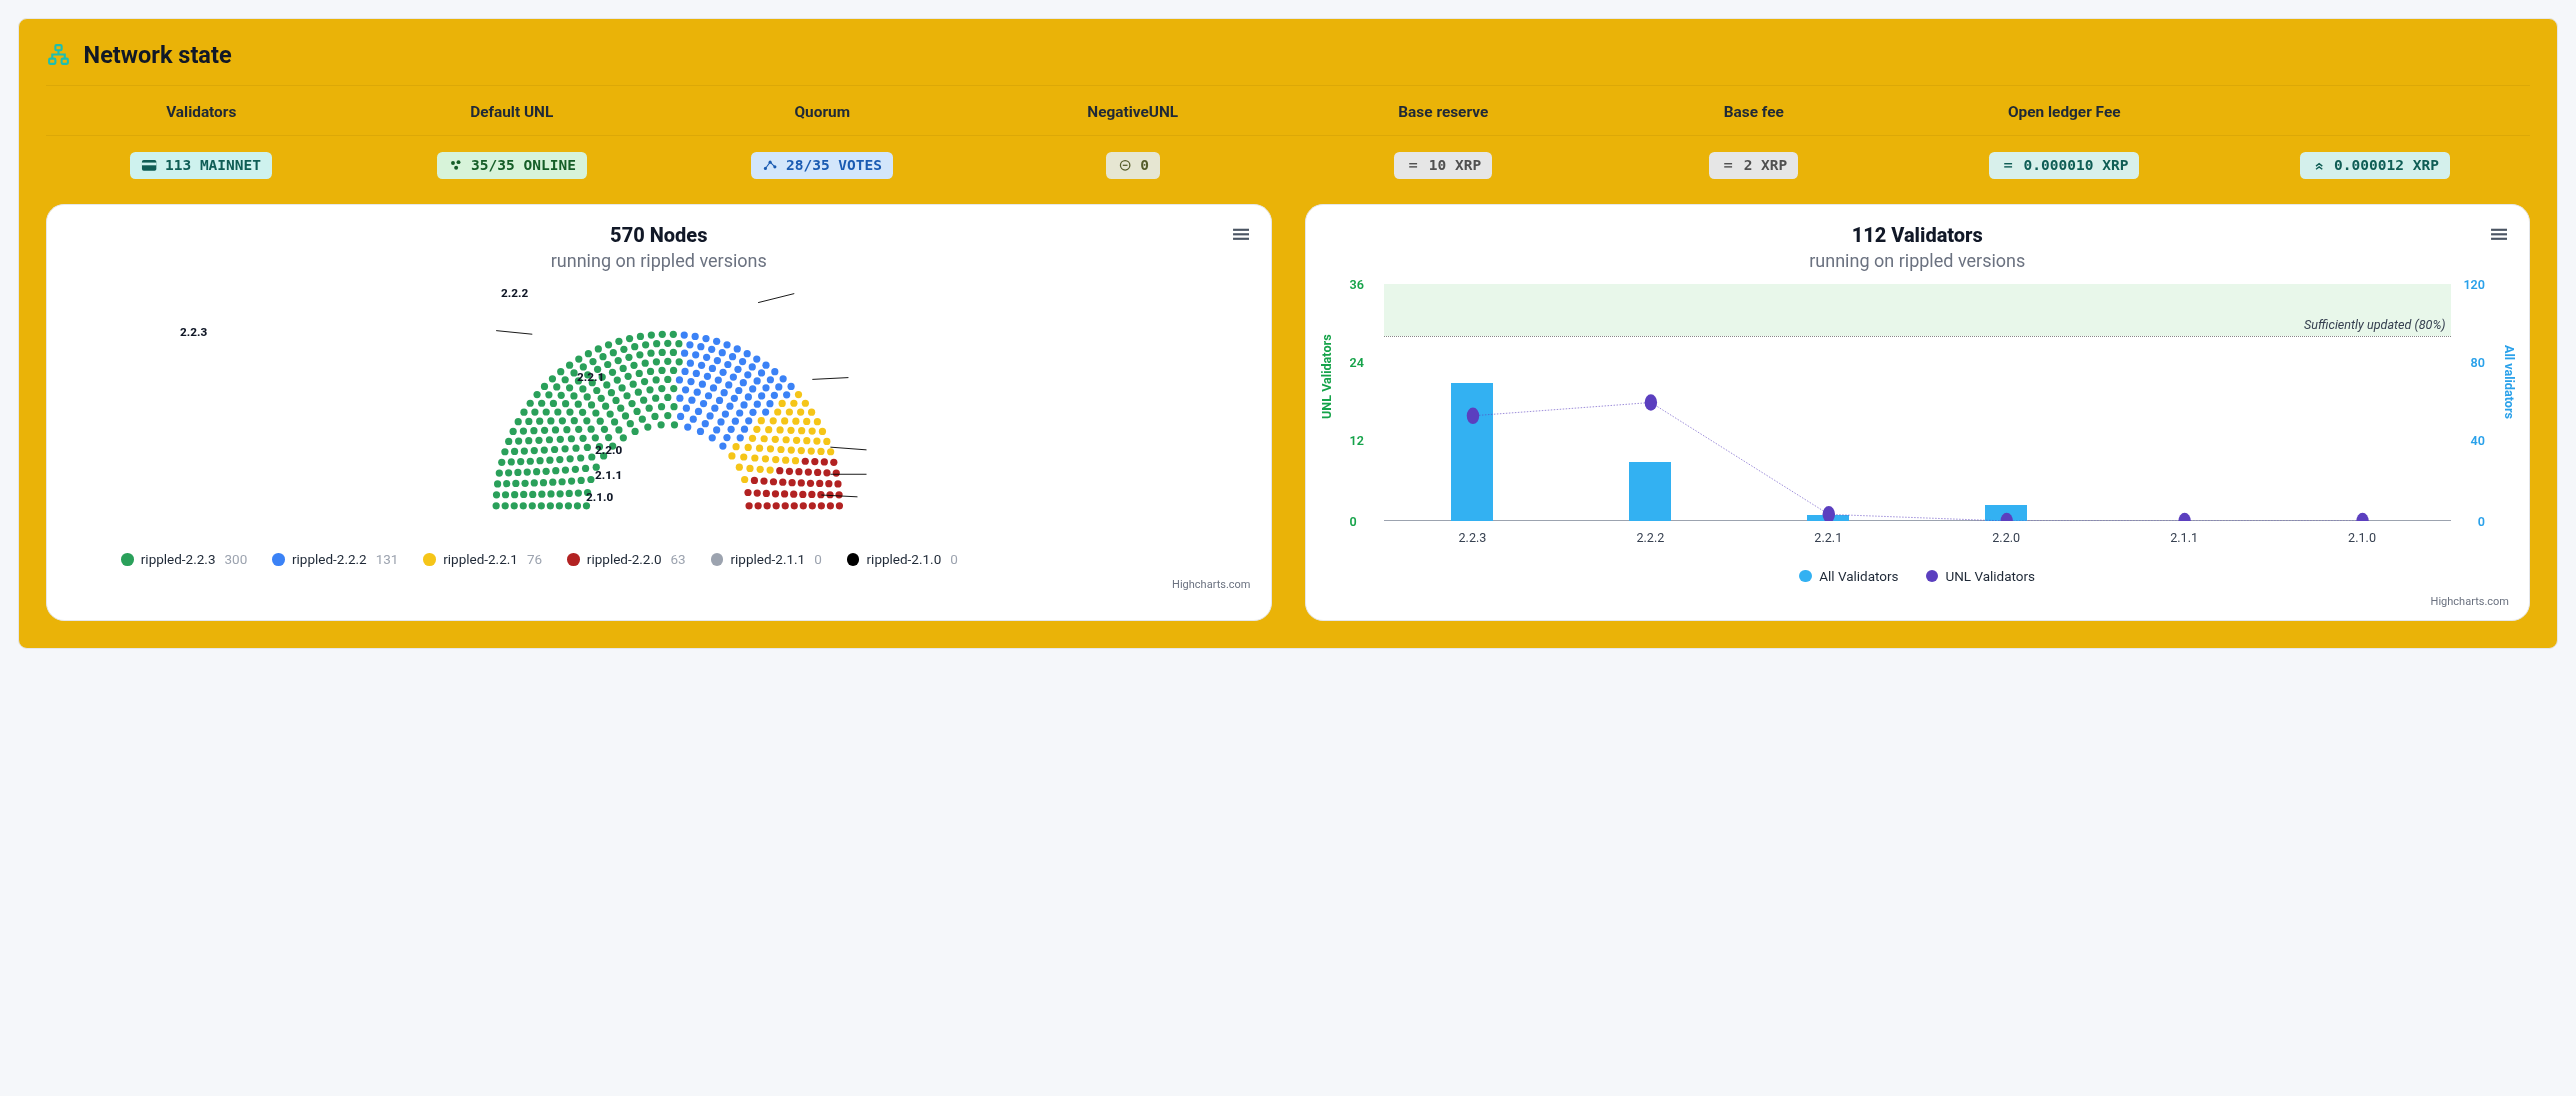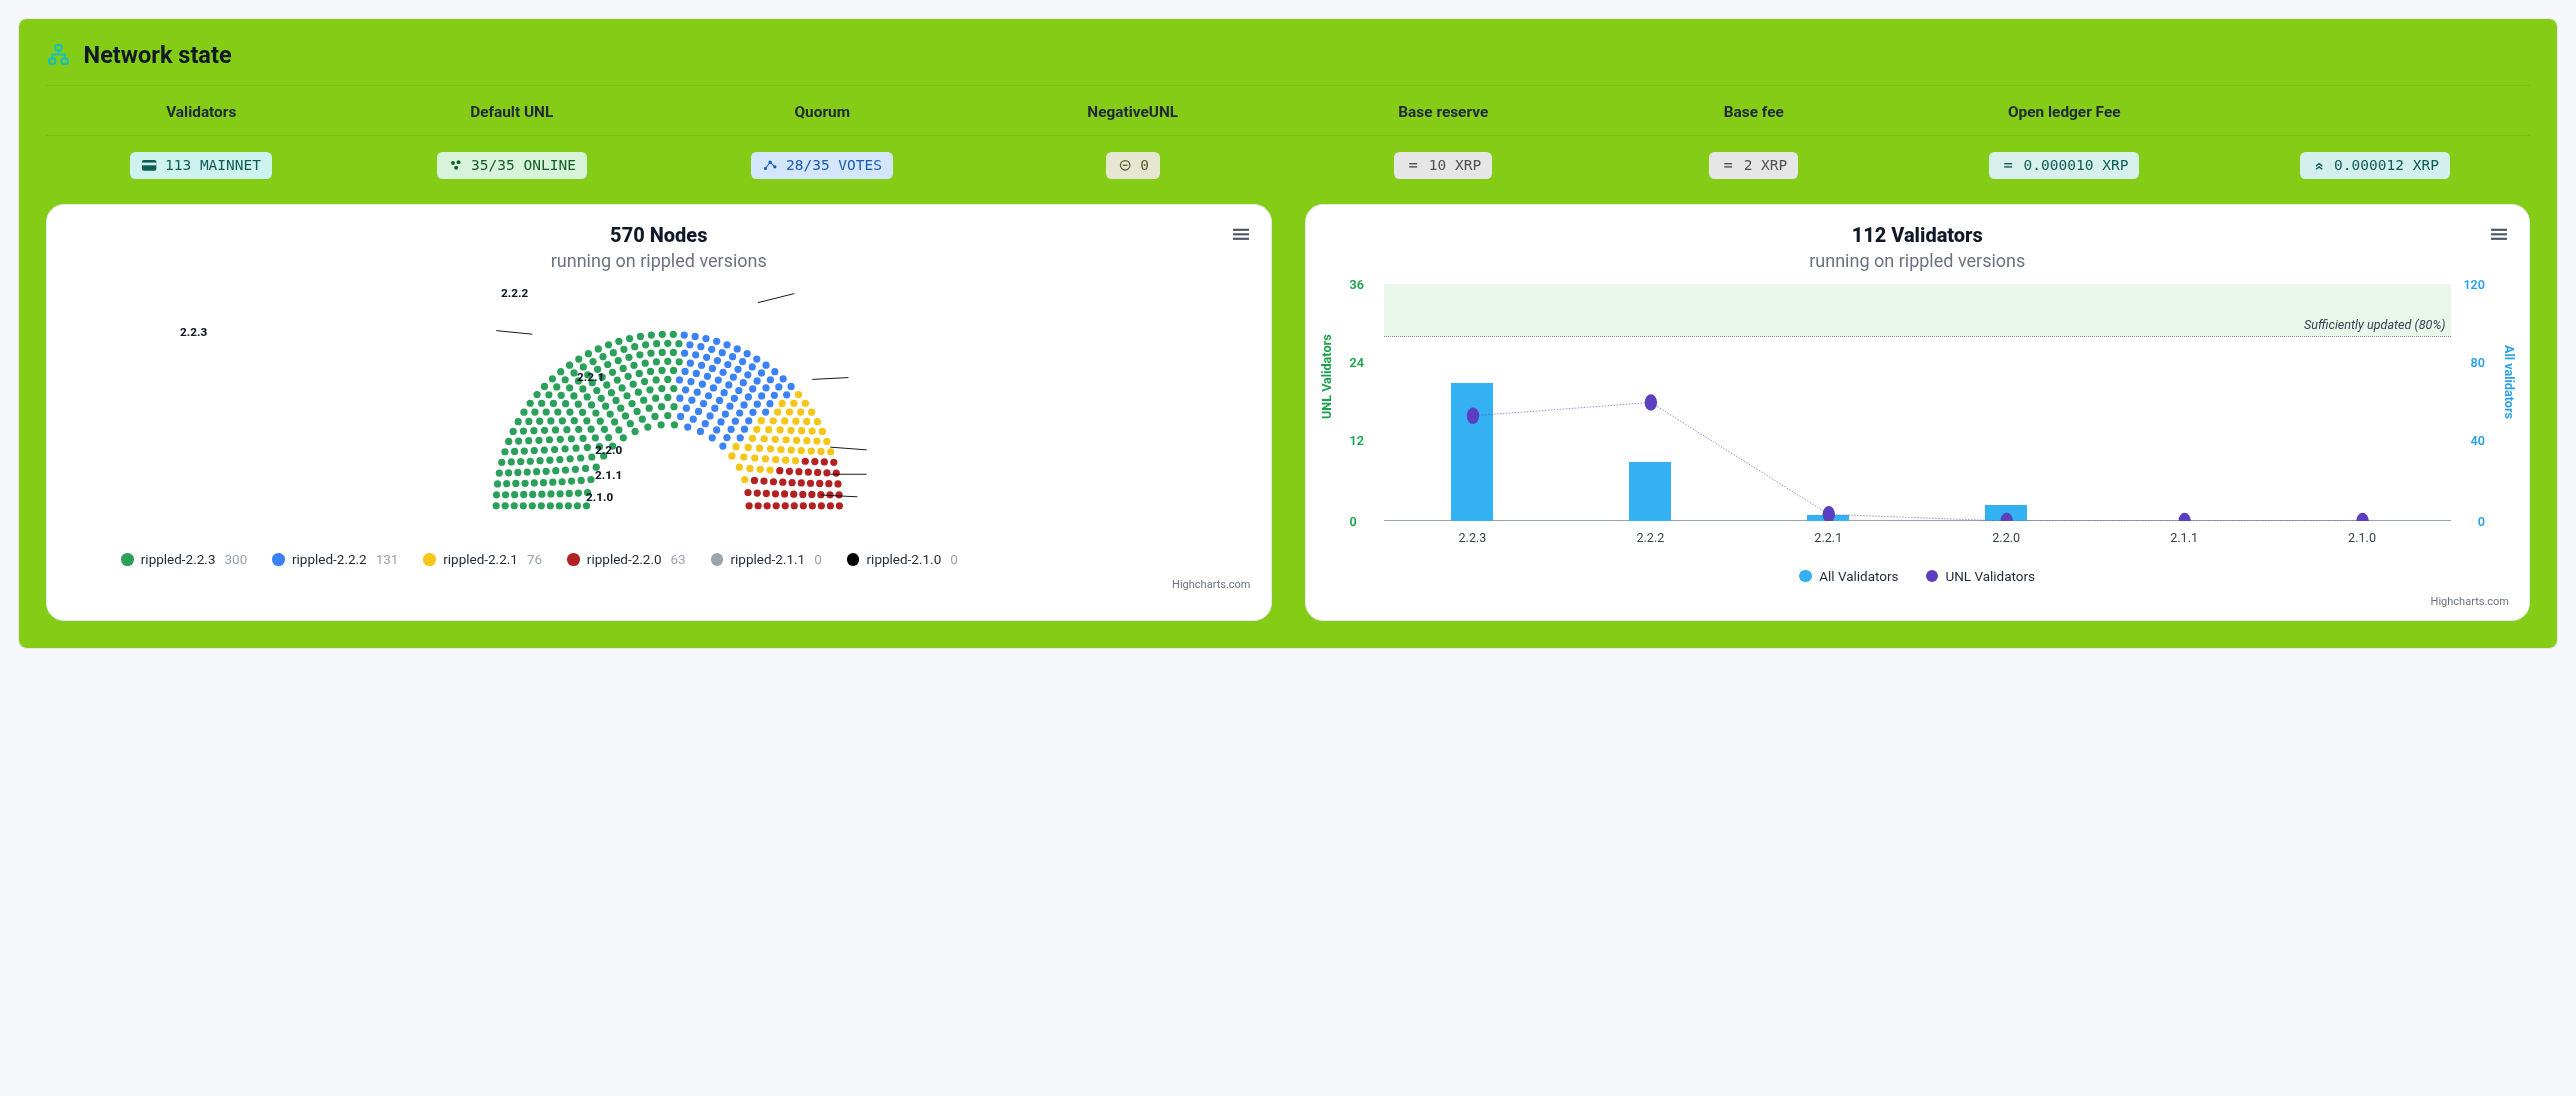--- a/index.html
+++ b/index.html
@@ -3,21 +3,21 @@
 <meta charset="utf-8">
 <style>
   * { box-sizing: border-box; margin: 0; padding: 0; }
   body {
     font-family: -apple-system, BlinkMacSystemFont, "Segoe UI", Roboto, sans-serif;
     background: #f5f7fa;
     padding: 18px;
     color: #1f2937;
   }
   .card {
-    background: #84cc16;
+    background: #eab308;
     border: 0.9px solid #e5e7eb;
     border-radius: 9px;
     padding: 22px 27px 27px;
     max-width: 2576px;
     margin: 0 auto;
   }
   .header {
     display: flex;
     align-items: center;
     gap: 12.6px;
@@ -46,21 +46,21 @@
     grid-template-columns: repeat(8, 1fr);
     padding: 16.3px 0 25px;
   }
   .badge-cell { text-align: center; }
   .badge {
     display: inline-flex;
     align-items: center;
     gap: 7.2px;
     font-family: ui-monospace, "SFMono-Regular", Menlo, monospace;
     font-size: 14.5px;
-    font-weight: 400;
+    font-weight: 700;
     padding: 5.4px 11px;
     border-radius: 5.4px;
   }
   .b-teal   { background: #cef2ee; color: #0f5d55; }
   .b-green  { background: #d7f3d9; color: #155d27; }
   .b-blue   { background: #d3e6fb; color: #1a5bb2; }
   .b-olive  { background: #e6e6d2; color: #555c2b; }
   .b-gray   { background: #e6e6e6; color: #505050; }
   .b-mint   { background: #d8f0eb; color: #0f5d55; justify-content: center; }
   .b-teal2  { background: #d4f0ec; color: #0f5d55; }

